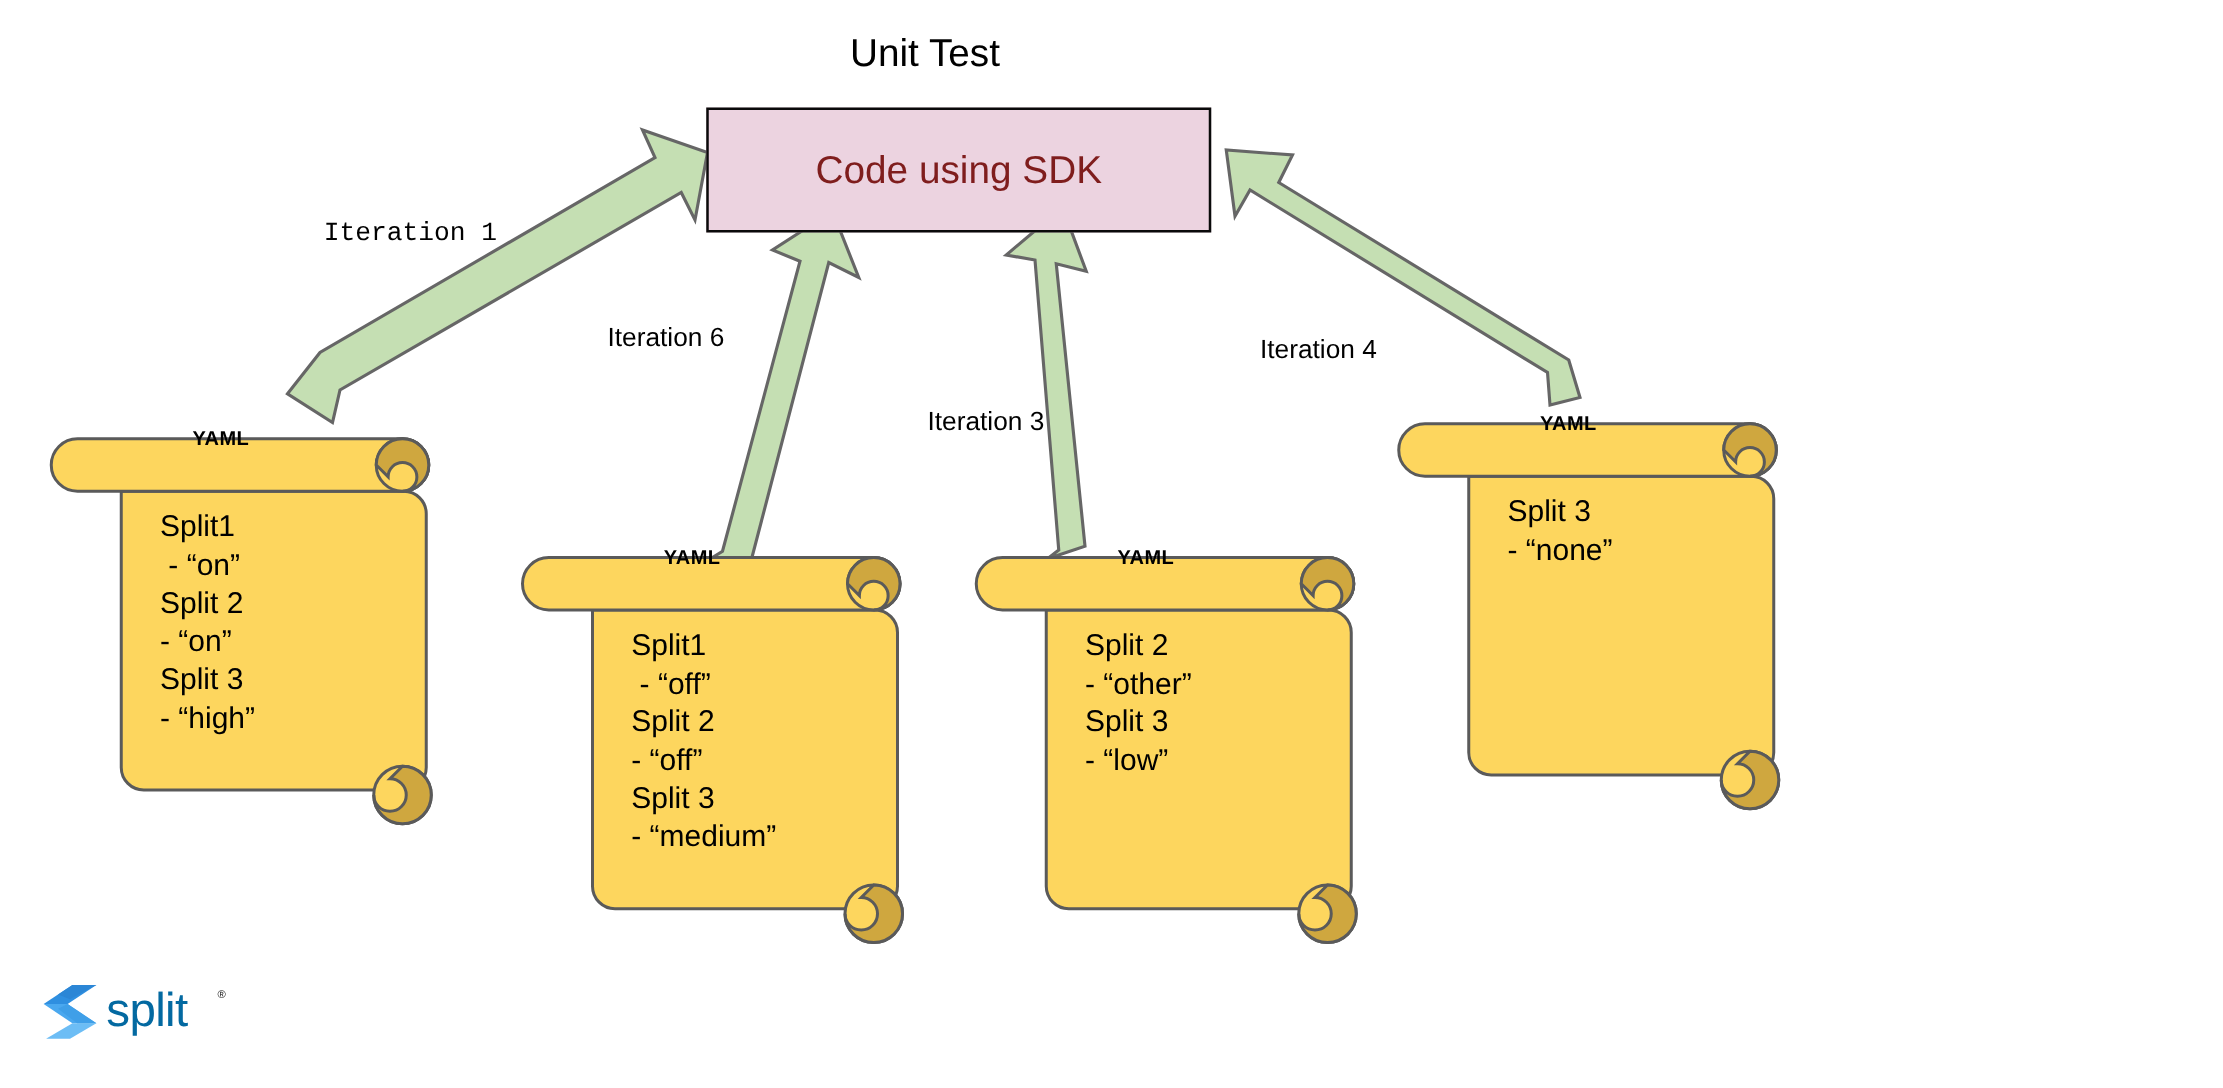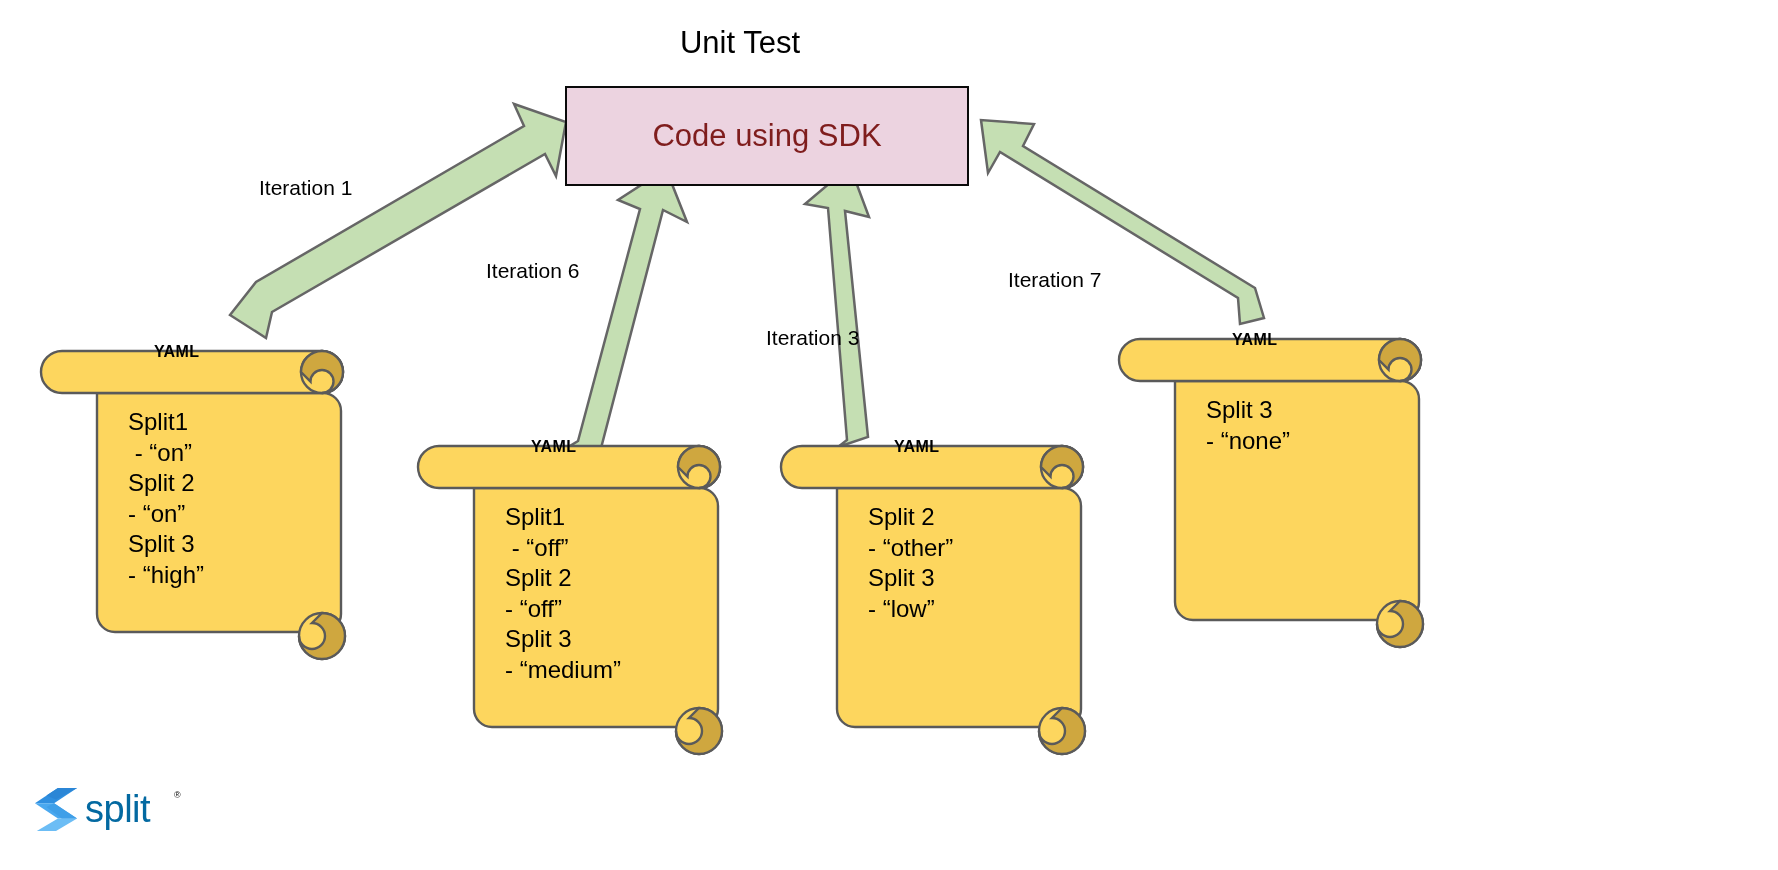--- a/index.html
+++ b/index.html
@@ -38,23 +38,23 @@
   }
 
   
   .itlabel{
     position:absolute;
     font-size:21px;
     color:#000;
     white-space:nowrap;
     z-index:7;
   }
-  .it1{left:259px; top:176px;}
+  .it1{left:259px; top:176px;font-family:Liberation Mono, monospace;}
   .it2{left:486px; top:259px;}
-  .it3{left:766px; top:326px;}
+  .it3{left:742px; top:326px;}
   .it4{left:1008px; top:268px;}
 
   
   .scroll{position:absolute;z-index:5;}
   .scroll svg{display:block;overflow:visible;}
   .scroll .yaml-tag{
     position:absolute;
     font-size:16px;font-weight:bold;color:#000;
     white-space:nowrap;
     letter-spacing:.4px;
@@ -121,21 +121,21 @@
 
   <div class="title">Unit Test</div>
 
   <div class="sdk-box">
     <span>Code using SDK</span>
   </div>
 
   <div class="itlabel it1">Iteration 1</div>
   <div class="itlabel it2">Iteration 6</div>
   <div class="itlabel it3">Iteration 3</div>
-  <div class="itlabel it4">Iteration 7</div>
+  <div class="itlabel it4">Iteration 4</div>
 
   <div class="scroll" id="scroll-1">
     <svg width="300" height="330" viewBox="0 0 300 330">
       <g stroke="#5a5a5a" stroke-width="2.4" fill="#fdd65e">
         <path d="M37,63 H263 a18,18 0 0 1 18,18 V284 a18,18 0 0 1 -18,18 H55 a18,18 0 0 1 -18,-18 Z"></path>
         <circle cx="262" cy="306" r="23" fill="#fdd65e"></circle>
         <path d="M262,283 a23,23 0 1 1 -23,23 a13,13 0 1 0 13,-13 Z" fill="#cfa73f"></path>
         <path d="M2,21 H262 a21,21 0 0 1 0,42 H2 a21,21 0 0 1 0,-42 Z"></path>
         <circle cx="262" cy="42" r="21" fill="#fdd65e"></circle>
         <path d="M241,42 a21,21 0 1 1 21,21 a11.5,11.5 0 1 0 -11.5,-11.5 Z" fill="#cfa73f"></path>

